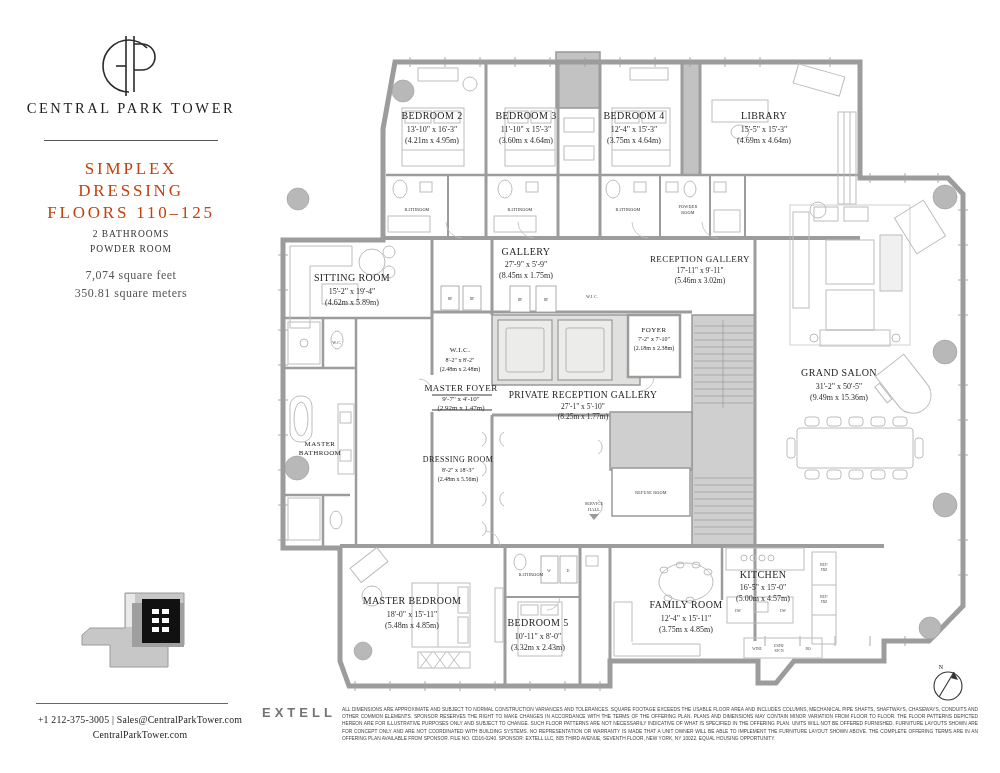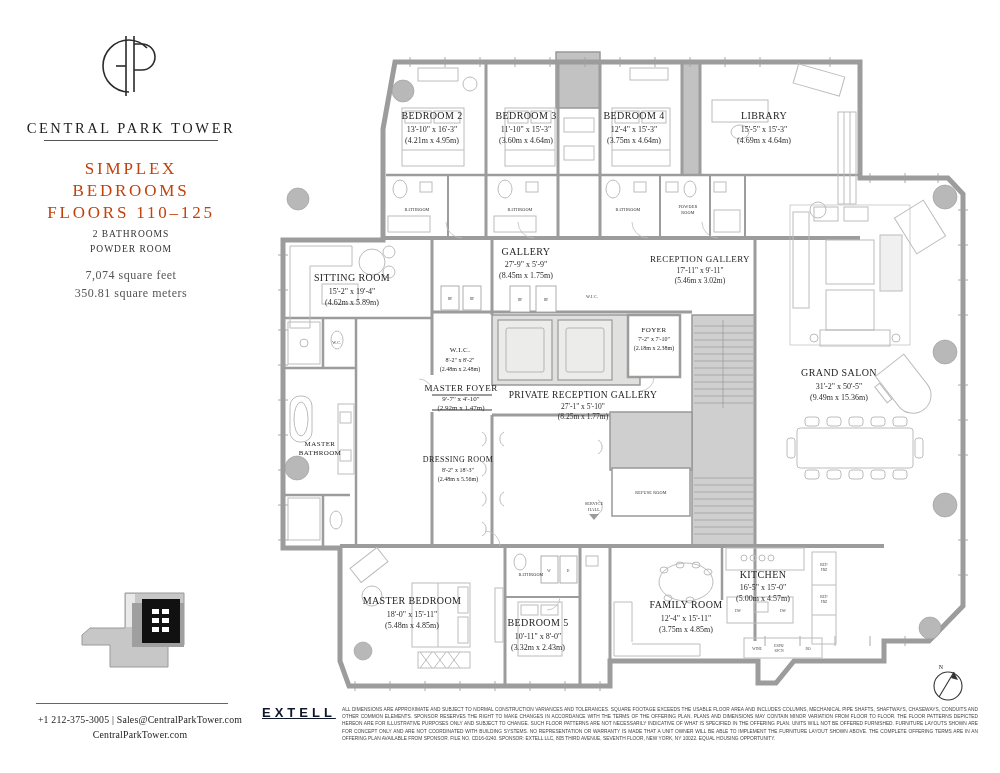--- a/index.html
+++ b/index.html
@@ -2,35 +2,35 @@
 <html><head>
 <meta charset="utf-8">
 <style>
   html,body{margin:0;padding:0;background:#fff;width:1000px;height:773px;overflow:hidden;
     font-family:"Liberation Serif",serif;color:#222;}
   .stage{position:relative;width:1000px;height:773px;background:#fff;}
   
   .sidebar{position:absolute;left:0;top:0;width:262px;height:773px;}
   .logo{position:absolute;left:96px;top:34px;}
   .brand{position:absolute;left:0;top:100px;width:262px;text-align:center;
-    font-size:14.5px;letter-spacing:2.6px;color:#1c1c1c;white-space:nowrap;margin-top:20px;}
+    font-size:14.5px;letter-spacing:2.6px;color:#1c1c1c;white-space:nowrap;}
   .rule1{position:absolute;left:44px;top:140px;width:174px;border-top:1px solid #555;}
   .res-title{position:absolute;left:0;top:158px;width:262px;text-align:center;
     font-size:17px;letter-spacing:2.8px;color:#c2410c;line-height:1.28;}
   .features{position:absolute;left:0;top:227px;width:262px;text-align:center;
     font-size:9.5px;letter-spacing:1px;color:#333;line-height:1.55;}
   .areas{position:absolute;left:0;top:266px;width:262px;text-align:center;
     font-size:12px;letter-spacing:.5px;color:#555;line-height:1.5;}
   .keyplan{position:absolute;left:70px;top:583px;}
   .rule2{position:absolute;left:36px;top:703px;width:192px;border-top:1.5px solid #666;}
   .contact{position:absolute;left:7px;top:712px;width:266px;text-align:center;
     font-size:9.8px;color:#1a1a1a;line-height:1.55;letter-spacing:.2px;}
   
   .extell{position:absolute;left:262px;top:705px;font-family:"Liberation Sans",sans-serif;
-    font-weight:900;font-size:13px;letter-spacing:4px;color:#0f172a;text-decoration:underline;}
+    font-weight:900;font-size:13px;letter-spacing:4px;color:#737373;}
   .disclaimer{position:absolute;left:342px;top:706px;width:636px;
     font-family:"Liberation Sans",sans-serif;font-size:4.8px;line-height:1.5;
     color:#444;text-align:justify;}
   
   svg.plan{position:absolute;left:0;top:0;}
   .rname{font-family:"Liberation Serif",serif;font-size:10px;letter-spacing:.4px;fill:#1e1e1e;}
   .rdim{font-family:"Liberation Serif",serif;font-size:8px;fill:#2a2a2a;}
   .rname.sm{font-size:7px;}
   .rdim.sm{font-size:6px;}
   .tiny{font-family:"Liberation Serif",serif;font-size:4.2px;fill:#333;letter-spacing:.2px;}
@@ -49,21 +49,21 @@
         <path d="M33,6 a26,26 0 0 1 18,8"></path>
         <path d="M30,2 V62 M38,2 V58"></path>
         <path d="M38,10 h8 a13,13 0 0 1 0,26 h-8"></path>
         <path d="M20,32 h10"></path>
       </g>
     </svg>
     <div class="brand">CENTRAL PARK TOWER</div>
     <div class="rule1"></div>
     <div class="res-title">
       <div>SIMPLEX</div>
-      <div>BEDROOMS</div>
+      <div>DRESSING</div>
       <div>FLOORS 110–125</div>
     </div>
     <div class="features">
       <div>2 BATHROOMS</div>
       <div>POWDER ROOM</div>
     </div>
     <div class="areas">
       <div>7,074 square feet</div>
       <div>350.81 square meters</div>
     </div>

